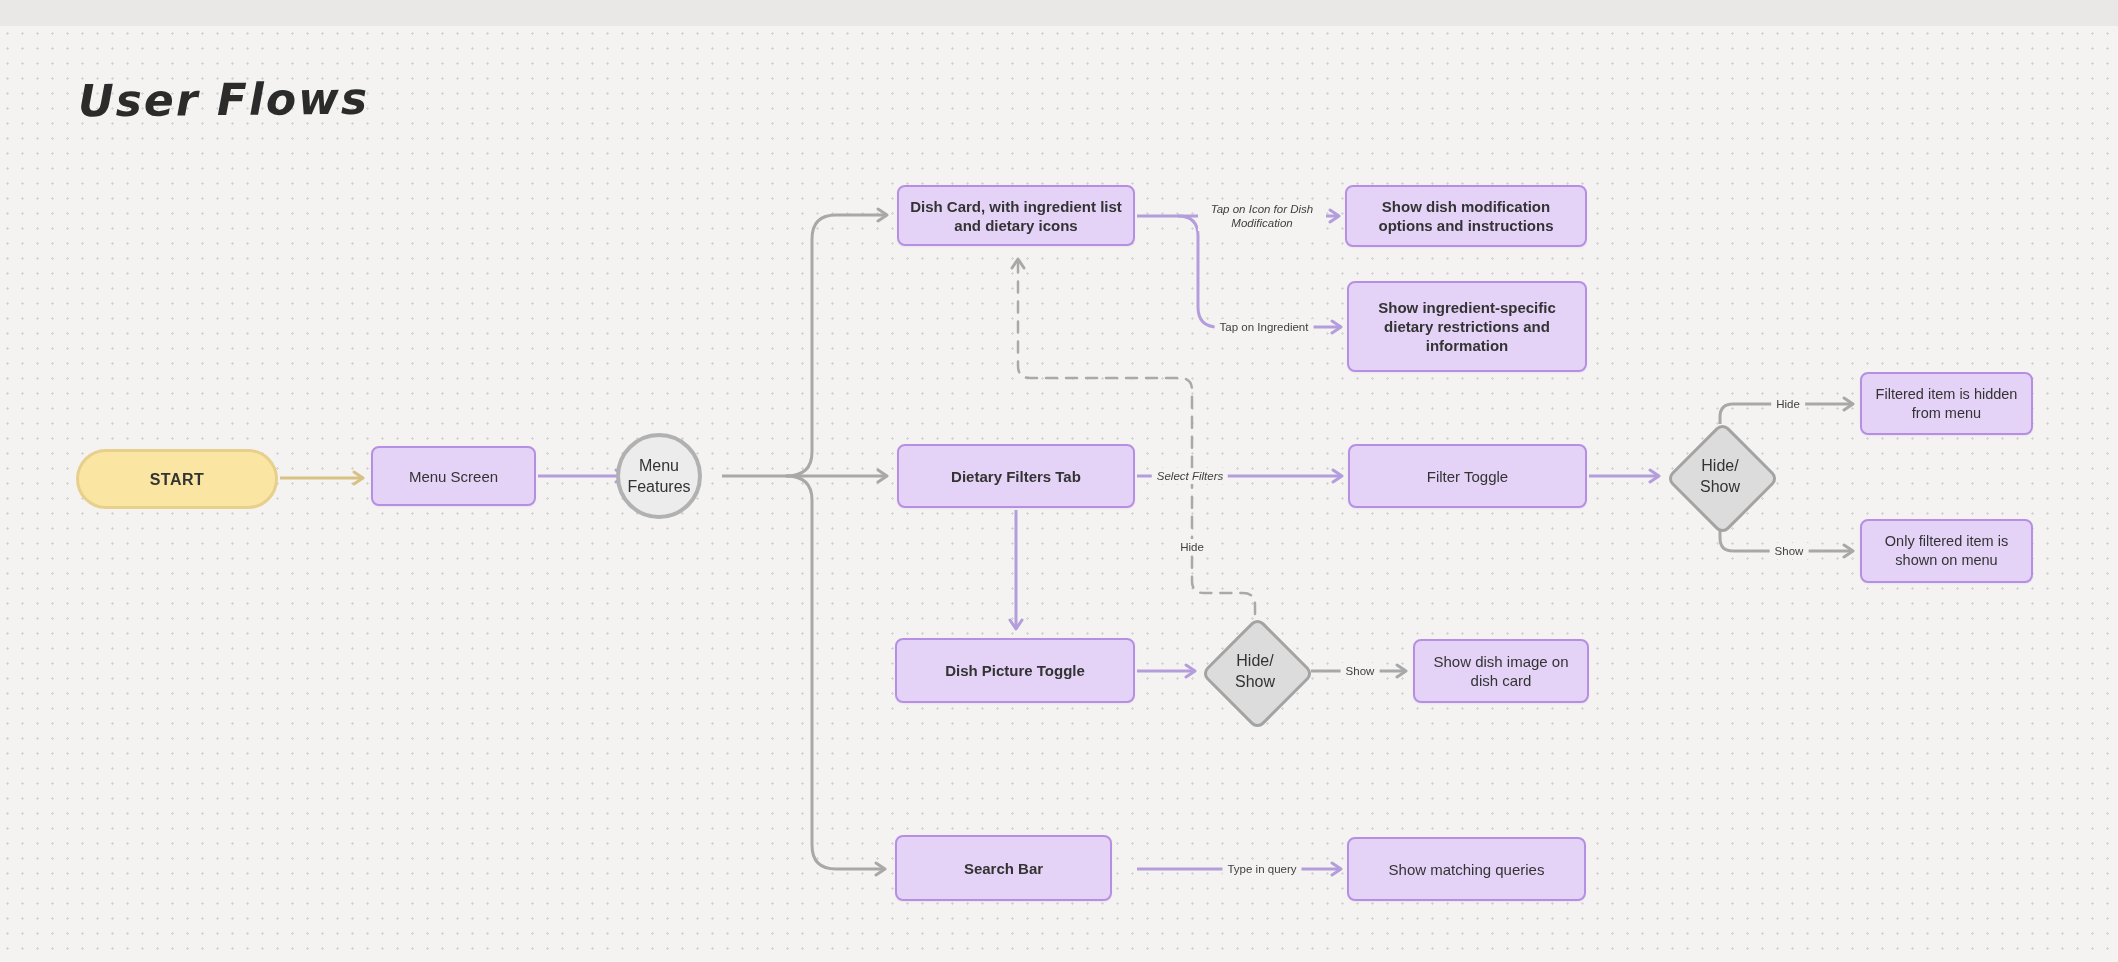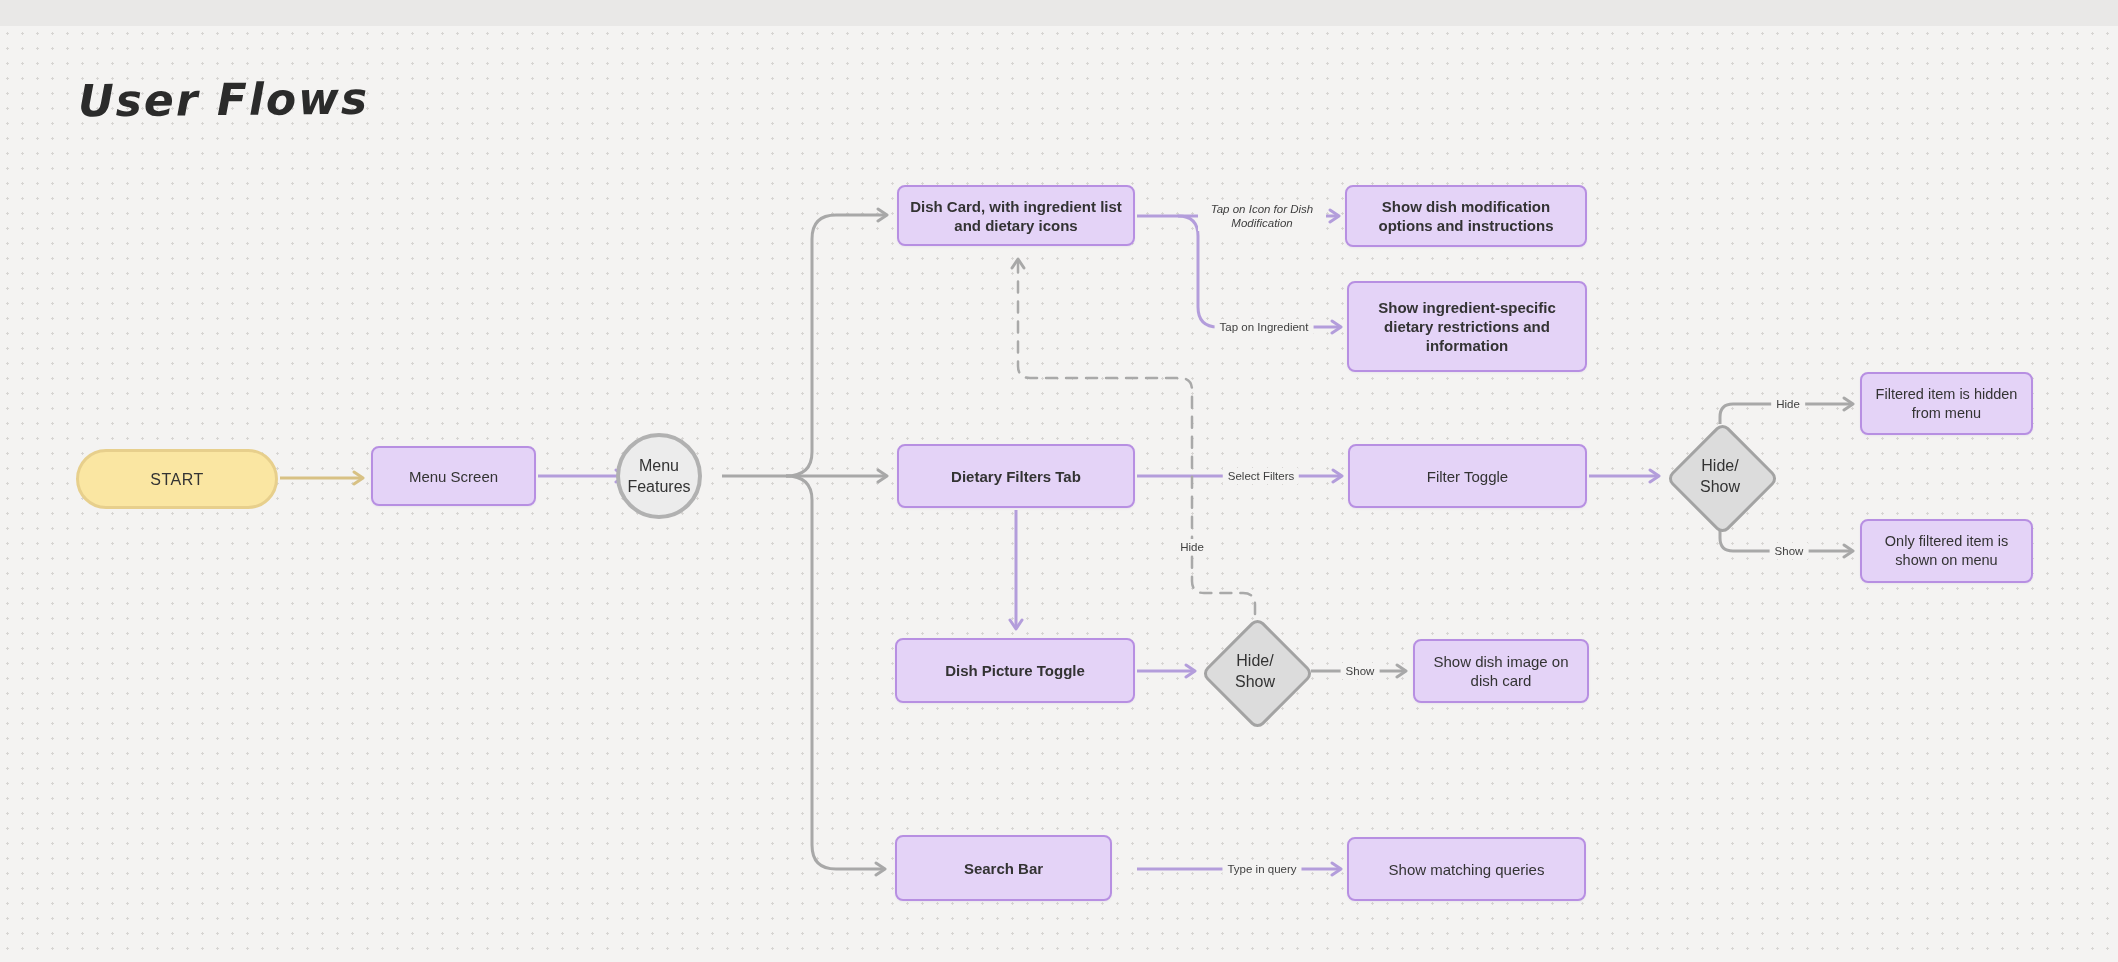--- a/index.html
+++ b/index.html
@@ -20,21 +20,21 @@
   .e-purple{stroke:#b39ddb;stroke-width:3;}
   .e-tan{stroke:#d8c184;stroke-width:3;}
   .e-dash{stroke:#a9a9a9;stroke-width:2.5;stroke-dasharray:11 9;stroke-linecap:round;}
 
   .node{position:absolute;display:flex;align-items:center;justify-content:center;
         text-align:center;box-sizing:border-box;font-size:15px;line-height:19px;}
   .rect{background:#e4d3f7;border:2.5px solid #b78fe2;border-radius:8px;
         box-shadow:0 1px 2px rgba(120,80,180,.08);padding:6px 10px;}
   .bold{font-weight:bold;}
   .pill{background:#fae6a2;border:3px solid #e7cf8c;border-radius:30px;
-        font-weight:normal;letter-spacing:.5px;font-size:16px;}
+        font-weight:bold;letter-spacing:.5px;font-size:16px;}
   .circle{background:#ececec;border:4px solid #b1b1b1;border-radius:50%;
           font-size:16px;line-height:21px;}
   .diamond{position:absolute;width:75px;height:75px;background:#dcdcdc;
            border:3px solid #a3a3a3;border-radius:9px;transform:rotate(45deg);}
   .dlabel{position:absolute;width:70px;text-align:center;font-size:16px;line-height:21px;
           transform:translate(-50%,-50%);}
   .elabel{position:absolute;transform:translate(-50%,-50%);font-size:11.5px;line-height:14px;
           color:#3f3f3f;text-align:center;background:#f4f3f2;padding:1px 5px;white-space:nowrap;}
   .elabel.wrap{white-space:normal;width:118px;}
   .title{position:absolute;left:78px;top:48px;font-family:"DejaVu Sans",sans-serif;
@@ -158,20 +158,20 @@
   <div class="node rect bold n-search">
     <span>Search Bar</span>
   </div>
 
   <div class="node rect n-show-matching">
     <span>Show matching queries</span>
   </div>
 
   <div class="elabel wrap" style="left:1262px;top:190px;font-style:italic;">Tap on Icon for Dish Modification</div>
   <div class="elabel" style="left:1264px;top:301px;">Tap on Ingredient</div>
-  <div class="elabel" style="left:1261px;top:450px;">Select Filters</div>
+  <div class="elabel" style="left:1190px;top:450px;font-style:italic;">Select Filters</div>
   <div class="elabel" style="left:1788px;top:378px;">Hide</div>
   <div class="elabel" style="left:1789px;top:525px;">Show</div>
   <div class="elabel" style="left:1192px;top:521px;">Hide</div>
   <div class="elabel" style="left:1360px;top:645px;">Show</div>
   <div class="elabel" style="left:1262px;top:843px;">Type in query</div>
 
 </div>
 
 </body></html>

